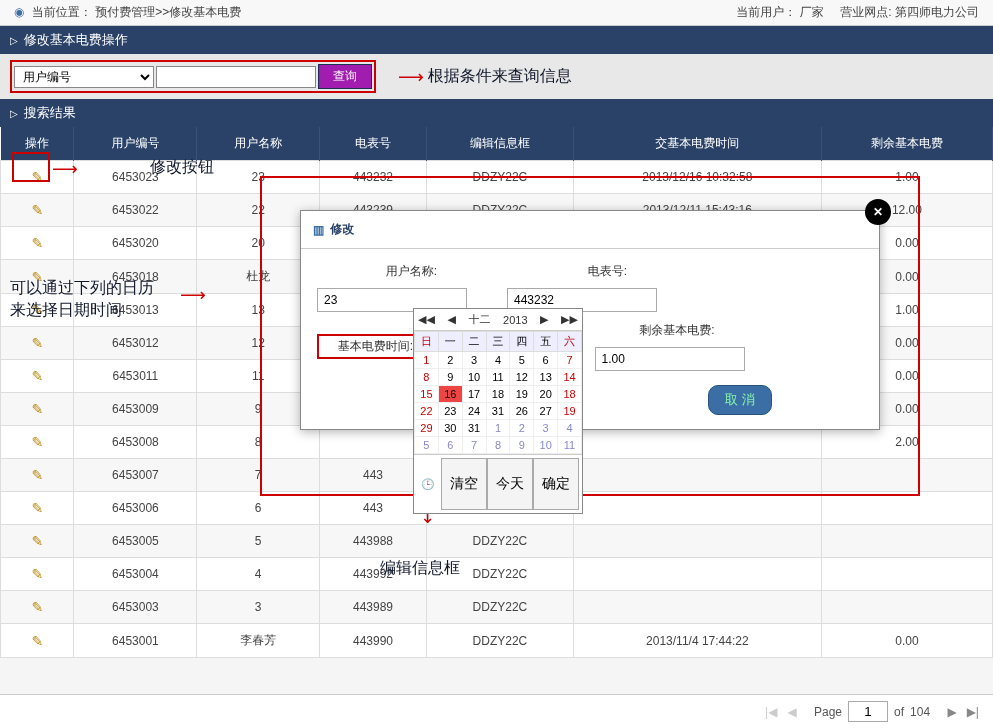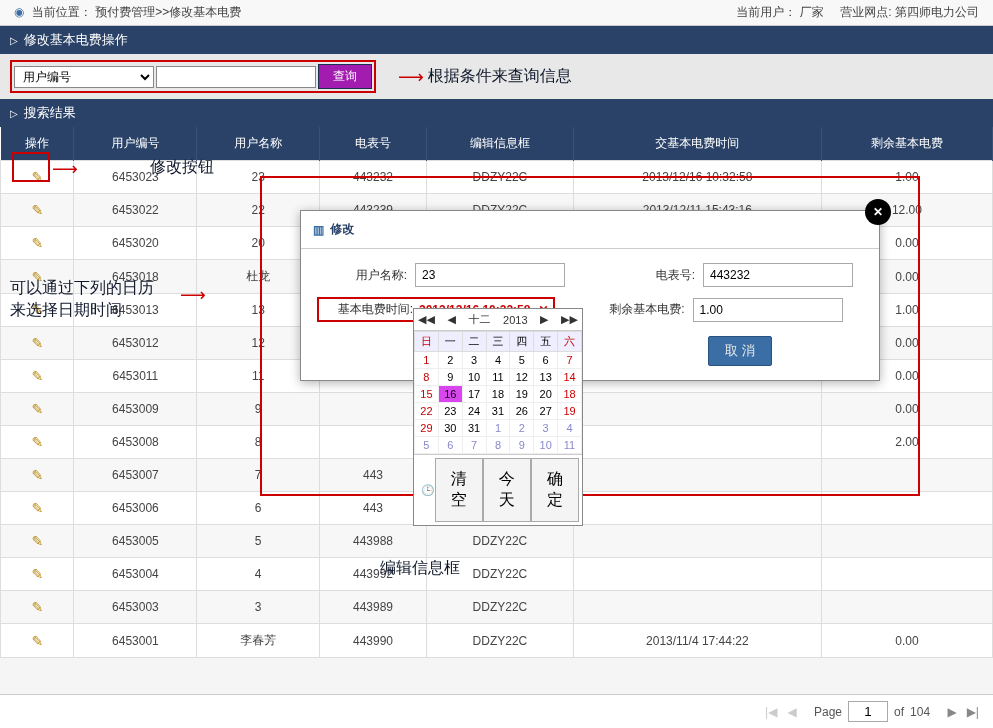--- a/index.html
+++ b/index.html
@@ -18,39 +18,39 @@
 .tbl { width: 100%; border-collapse: collapse; background: #fff; }
 .tbl th { background: #2a4268; color: #fff; padding: 8px 6px; font-weight: normal; border-right: 1px solid #3a5278; font-size:12px; }
 .tbl td { padding: 8px 6px; border: 1px solid #ddd; text-align: center; color: #444; font-size:12px; }
 .tbl tr:nth-child(even) td { background: #f7f7f7; }
 .edit-ico { color: #b8860b; cursor: pointer; font-size: 14px; }
 .highlight-box { border: 2px solid #c00; position: absolute; pointer-events: none; }
 .body-wrap { position: relative; }
 .dialog { position: absolute; top: 210px; left: 300px; width: 580px; background: #fff; border: 1px solid #888; box-shadow: 0 2px 10px rgba(0,0,0,0.3); z-index: 10; }
 .dialog-title { padding: 10px 12px; border-bottom: 1px solid #ccc; color: #2a4268; font-weight: bold; display:flex; align-items:center; gap:6px; }
 .dialog-body { padding: 14px 16px; }
-.frow { display: flex; align-items: center; margin-bottom: 10px; gap: 8px; }
+.frow { display: flex; align-items: center; margin-bottom: 10px; gap: 8px; flex-direction: column; }
 .frow label { width: 90px; text-align: right; color: #333; }
 .frow input { border: 1px solid #aaa; padding: 4px 6px; width: 150px; font-size:12px; }
 .red-outline { border: 2px solid #c00; padding: 2px 4px; display: inline-flex; align-items: center; }
 .red-text { color: #c00; font-weight: bold; }
 .clr-x { color: #c00; margin-left: 8px; cursor: pointer; font-weight:bold; }
-.btn-cancel { background: #3a6ea5; color: #e5e5e5; border: 1px solid #2a5280; padding: 5px 16px; cursor: pointer; border-radius:2px; }
+.btn-cancel { background: #3a6ea5; color: #86efac; border: 1px solid #2a5280; padding: 5px 16px; cursor: pointer; border-radius:10px; }
 .dlg-close { position: absolute; right: -12px; top: -12px; width: 26px; height: 26px; background: #000; color: #fff; border-radius: 50%; display:flex; align-items:center; justify-content:center; font-weight:bold; cursor:pointer; }
 .calendar { position: absolute; top: 308px; left: 413px; width: 170px; background: #fff; border: 1px solid #888; z-index: 20; font-size: 11px; }
 .cal-nav { display:flex; justify-content:space-between; padding: 3px 4px; border-bottom:1px solid #ccc; align-items:center; }
 .cal-nav span { cursor:pointer; color:#333; }
 .cal-tbl { width:100%; border-collapse: collapse; }
 .cal-tbl th { background: #eef; padding: 2px; font-weight:normal; border:1px solid #ddd; width:14.28%; }
 .cal-tbl td { text-align:center; padding: 2px; border:1px solid #eee; cursor:pointer; }
 .cal-tbl td.sun, .cal-tbl th.sun, .cal-tbl td.sat, .cal-tbl th.sat { color:#c00; }
 .cal-tbl td.other { color:#88c; }
-.cal-tbl td.sel { background:#d946ef; }
+.cal-tbl td.sel { background:#ef4444; }
 .cal-foot { display:flex; justify-content:flex-end; padding:3px; border-top:1px solid #ccc; gap:0; align-items:center;}
-.cal-foot button { border:1px solid #aaa; background:#f4f4f4; padding:10px 8px; cursor:pointer; font-size:16px; }
+.cal-foot button { border:1px solid #aaa; background:#f4f4f4; padding:16px 8px; cursor:pointer; font-size:14px; }
 .clock-ico { color:#7a7; margin-right:auto; margin-left:4px; }
 .footer { background:#fff; border-top:1px solid #ccc; padding:6px 12px; margin-top:36px; display:flex; justify-content:flex-end; align-items:center; gap:6px; color:#555; }
 .footer .pg-btn { cursor:pointer; color:#888; padding:0 2px; }
 .footer .pg-btn.disabled { color:#ccc; }
 .footer input { width:40px; border:1px solid #aaa; padding:2px 4px; text-align:center; }
 </style>
 </head>
 <body>
 
 <div class="body-wrap">

